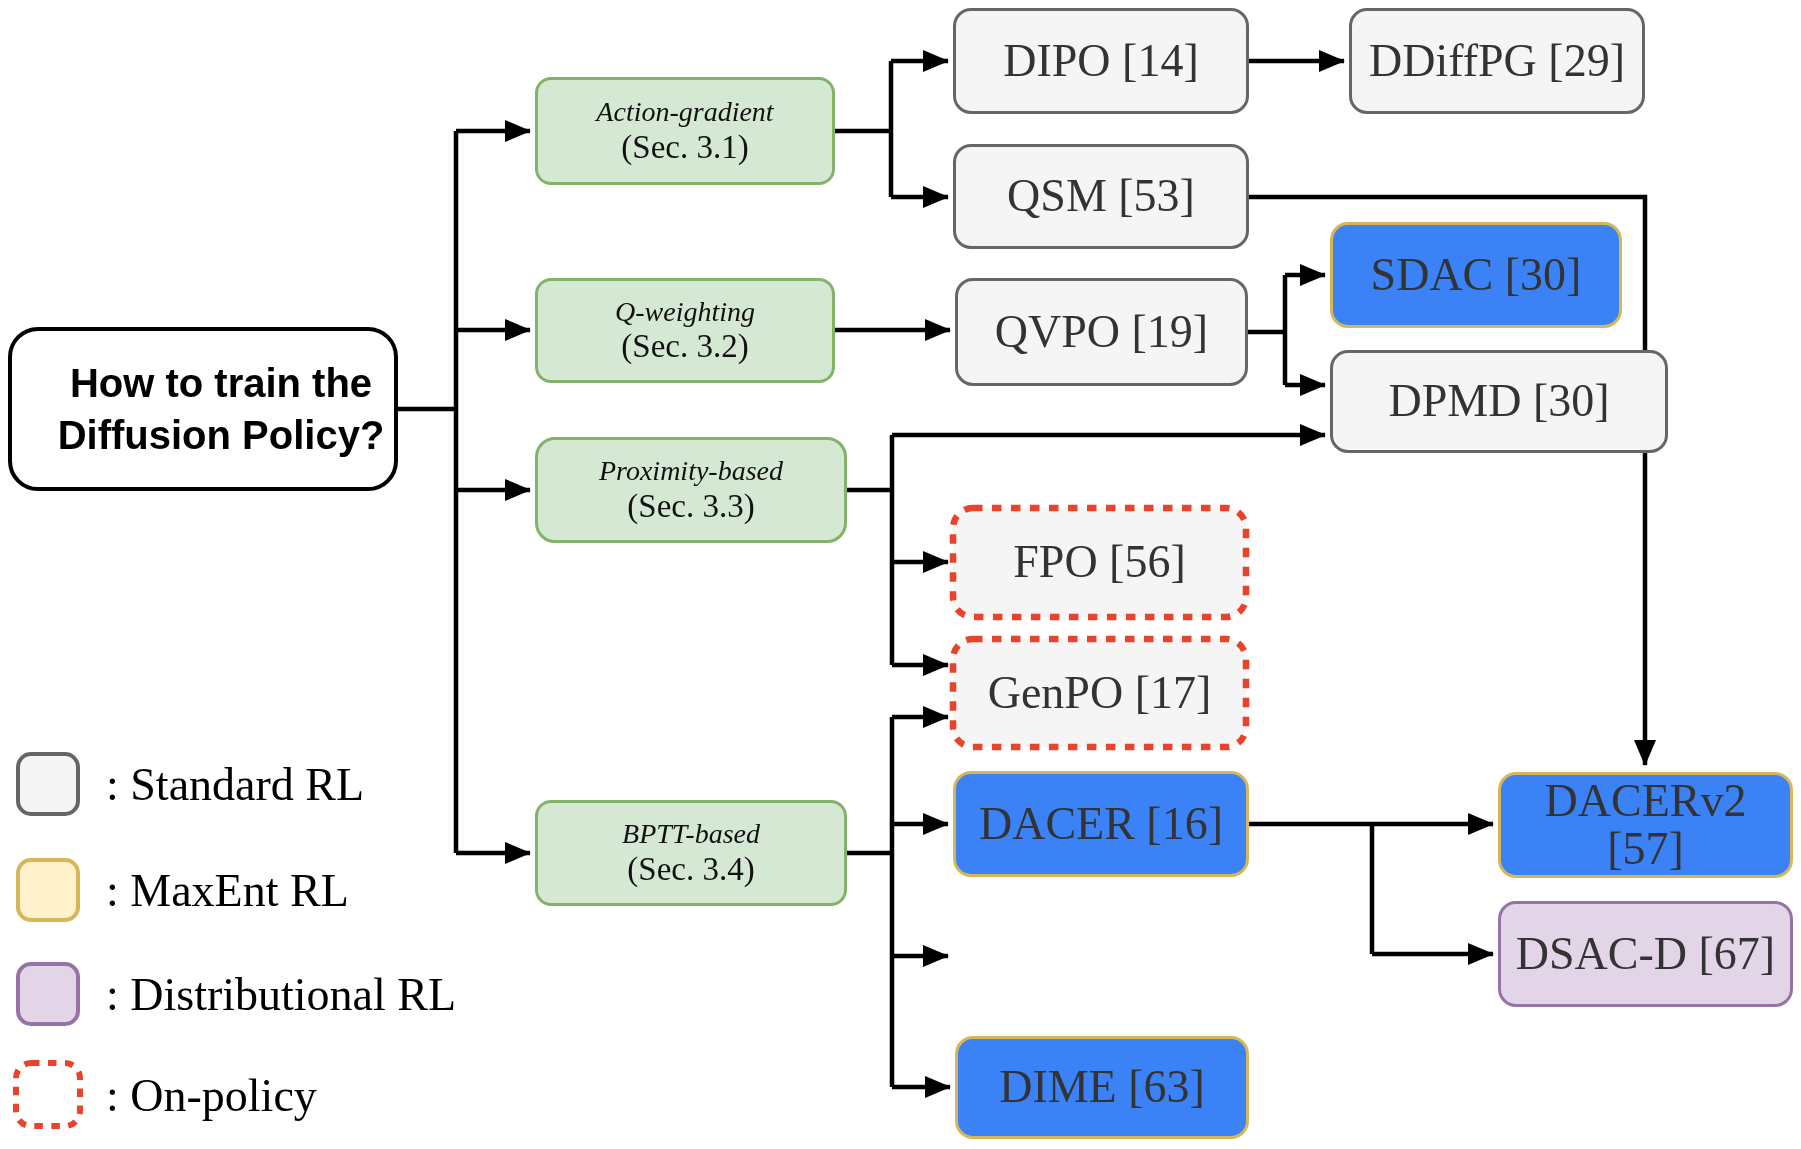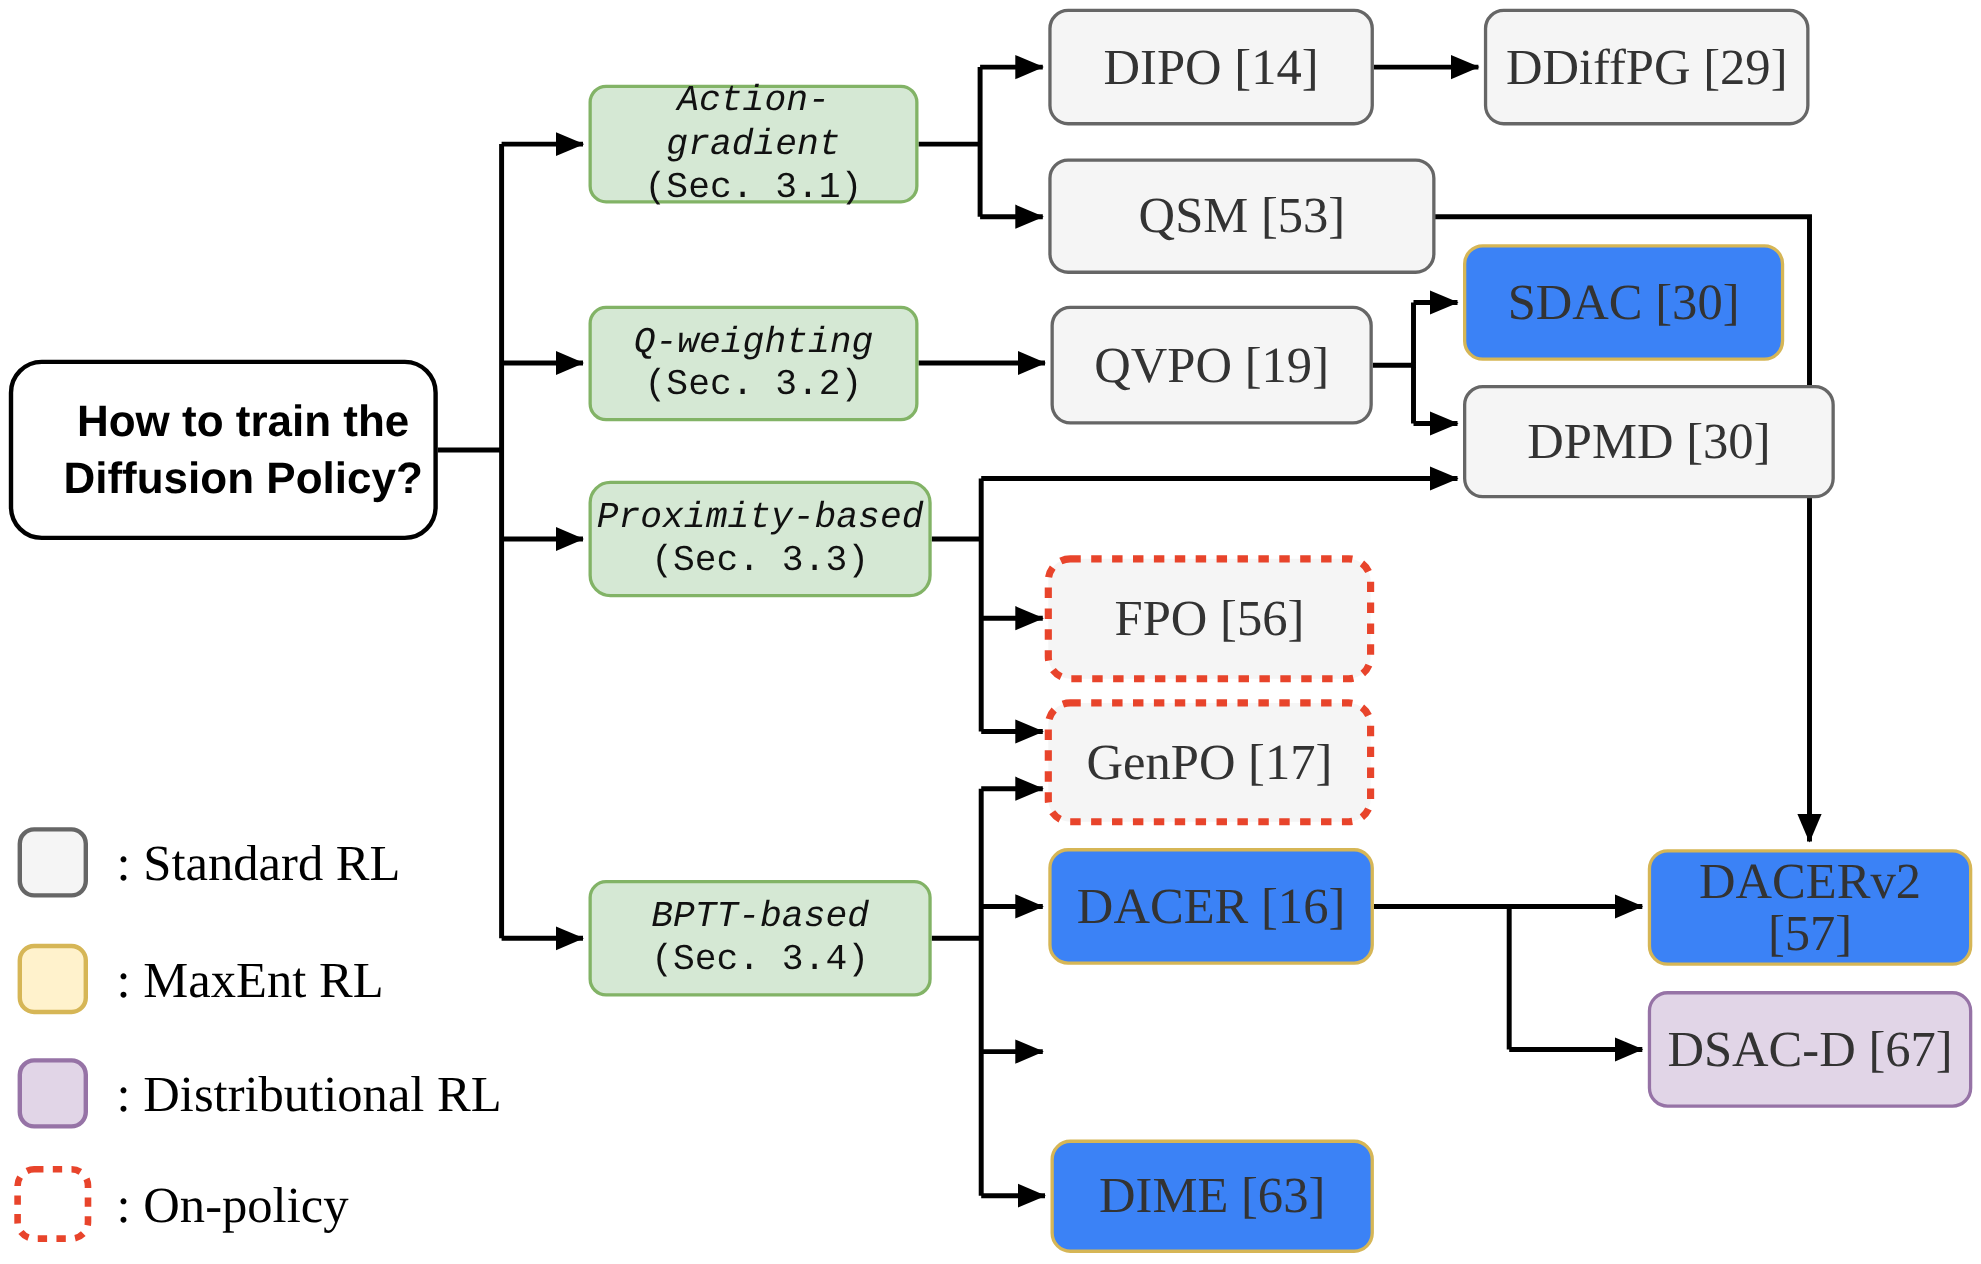--- a/index.html
+++ b/index.html
@@ -11,22 +11,22 @@
   .node{position:absolute;z-index:2;box-sizing:border-box;display:flex;flex-direction:column;
         align-items:center;justify-content:center;border-radius:18px;border:3.5px solid #666666;
         background:#f5f5f5;color:#333333;font-size:46px;text-align:center;line-height:1.05;}
   .gray{background:#f5f5f5;border-color:#666666;}
   .yellow{background:#3b82f6;border-color:#d6b656;}
   .purple{background:#e1d5e7;border-color:#9673a6;}
   .green{background:#d5e8d4;border-color:#82b366;border-radius:16px;color:#111111;}
   .dotted{background:#f5f5f5;border:none;border-radius:20px;}
   .rootnode{background:#ffffff;border:4.5px solid #000000;border-radius:30px;color:#000000;
             font-family:"Liberation Sans", sans-serif;font-weight:bold;font-size:40px;line-height:1.3;}
-  .cat-title{font-family:Liberation Mono, monospace;font-style:italic;font-size:33px;line-height:1.2;}
-  .cat-sub{font-family:Liberation Mono, monospace;font-size:33px;line-height:1.15;}
+  .cat-title{font-family:Liberation Serif, serif;font-style:italic;font-size:28px;line-height:1.2;}
+  .cat-sub{font-family:Liberation Serif, serif;font-size:33px;line-height:1.15;}
   .legend-row{position:absolute;z-index:2;display:flex;align-items:center;gap:26px;height:64px;}
   .swatch{box-sizing:border-box;width:64px;height:64px;border-radius:15px;border:4.5px solid #666666;
           background:#f5f5f5;flex:0 0 auto;}
   .swatch.yellow{border-color:#d6b656;background:#fff2cc;}
   .swatch.purple{border-color:#9673a6;background:#e1d5e7;}
   .swatch.none{border:none;background:transparent;}
   .legend-label{font-family:"Liberation Serif", serif;font-size:46px;color:#000000;white-space:nowrap;}
 </style>
 </head>
 <body>
@@ -96,21 +96,21 @@
     <span class="cat-title">BPTT-based</span>
     <span class="cat-sub">(Sec. 3.4)</span>
   </div>
 
   <div class="node gray" style="left:953px;top:8px;width:296px;height:106px;">
     <span>DIPO [14]</span>
   </div>
   <div class="node gray" style="left:1349px;top:8px;width:296px;height:106px;">
     <span>DDiffPG [29]</span>
   </div>
-  <div class="node gray" style="left:953px;top:144px;width:352px;height:105px;">
+  <div class="node gray" style="left:953px;top:144px;width:296px;height:105px;">
     <span>QSM [53]</span>
   </div>
   <div class="node gray" style="left:955px;top:278px;width:293px;height:108px;">
     <span>QVPO [19]</span>
   </div>
   <div class="node yellow" style="left:1330px;top:222px;width:292px;height:106px;">
     <span>SDAC [30]</span>
   </div>
   <div class="node gray" style="left:1330px;top:350px;width:338px;height:103px;">
     <span>DPMD [30]</span>

